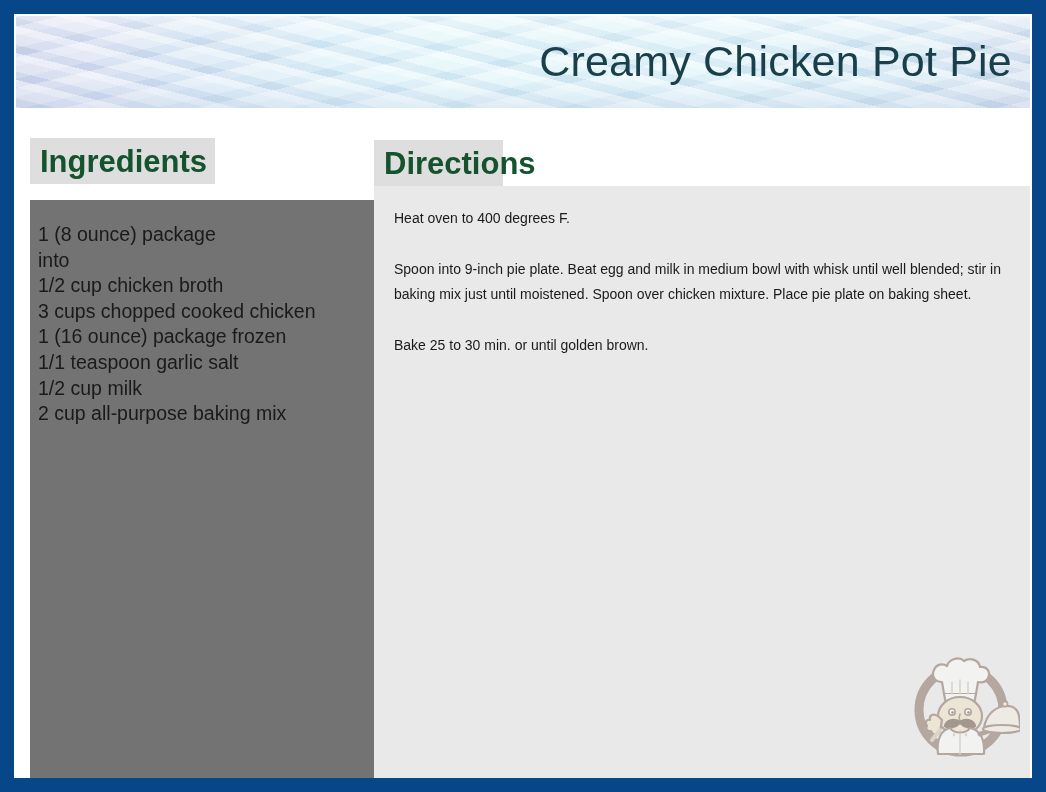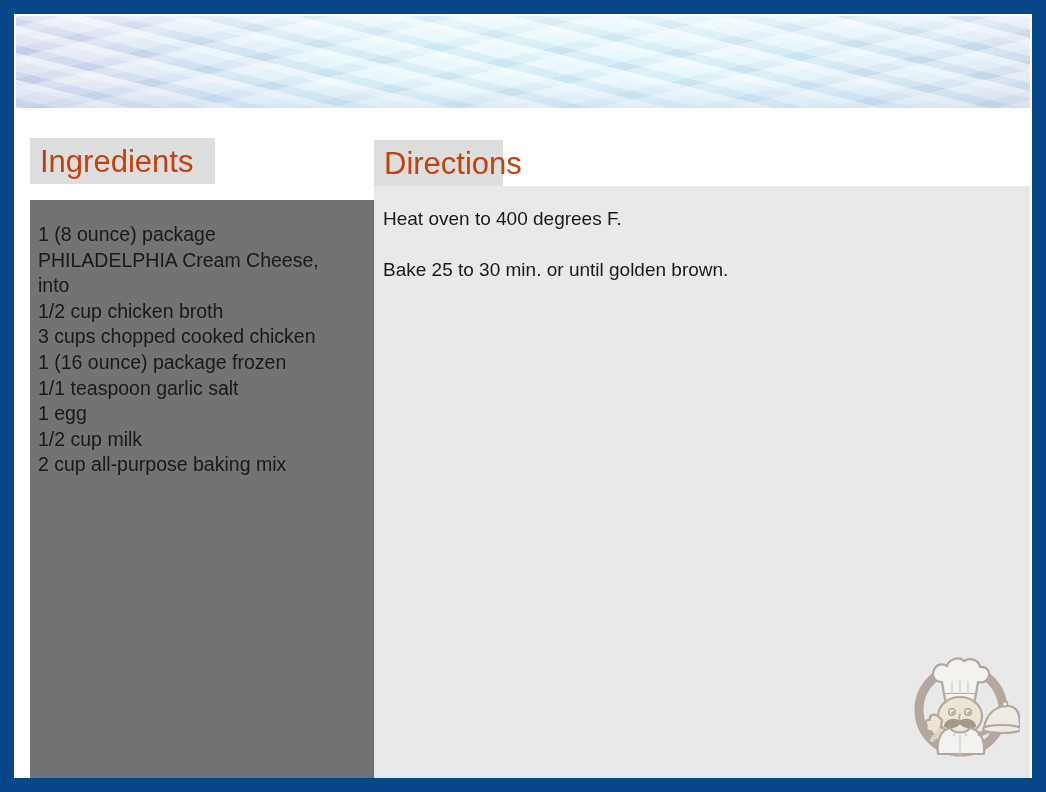--- a/index.html
+++ b/index.html
@@ -100,22 +100,23 @@
   .tab {
     position: absolute;
     box-sizing: border-box;
     background: #dedede;
     display: flex;
     align-items: center;
     padding-left: 10px;
   }
   .tab-label {
     font-size: 31px;
-    color: #c2410c;
+    color: #14532d;
     line-height: 1;
+    font-weight: bold;
   }
   .tab-ingredients {
     left: 16px;
     top: 124px;
     width: 185px;
     height: 46px;
   }
   .tab-directions {
     left: 360px;
     top: 126px;
@@ -148,24 +149,24 @@
   .ingredient-list {
     font-size: 19.5px;
     line-height: 25.6px;
     color: #1a1a1a;
   }
   .ingredient-item {
     margin: 0;
   }
 
   .direction-para {
-    font-size: 19px;
+    font-size: 14px;
     line-height: 25.6px;
     color: #1a1a1a;
-    margin: 0 0 25px 1px;
+    margin: 0 0 25px 12px;
   }
   .direction-para:last-child { margin-bottom: 0; }
 
   
   .chef-logo {
     position: absolute;
     right: 12px;
     bottom: 18px;
     width: 118px;
     height: 118px;
@@ -174,20 +175,21 @@
   }
 </style>
 </head>
 <body>
 
 <div class="card">
 
   <div class="banner">
     <div class="banner-weave"></div>
     <div class="banner-sheen"></div>
+    <div class="banner-title">Creamy Chicken Pot Pie</div>
   </div>
 
   <svg class="pie-art" viewBox="0 0 534 330">
     <defs>
       <radialGradient id="crustGrad" cx="50%" cy="42%" r="62%">
         <stop offset="0%" stop-color="#f6e9da"></stop>
         <stop offset="55%" stop-color="#f0ddc8"></stop>
         <stop offset="100%" stop-color="#e3c8ab"></stop>
       </radialGradient>
       <linearGradient id="rimGrad" x1="0" y1="0" x2="0" y2="1">
@@ -234,37 +236,36 @@
       <ellipse cx="267" cy="142" rx="120" ry="50" fill="#ffffff" opacity="0.16"></ellipse>
     </g>
   </svg>
 
   <div class="tab tab-ingredients">
     <span class="tab-label">Ingredients</span>
   </div>
   <div class="panel panel-ingredients">
     <div class="ingredient-list">
       <p class="ingredient-item">1 (8 ounce) package</p>
-      <p class="ingredient-item">PHILADELPHIA Cream Cheese,</p>
       <p class="ingredient-item">into</p>
       <p class="ingredient-item">1/2 cup chicken broth</p>
       <p class="ingredient-item">3 cups chopped cooked chicken</p>
       <p class="ingredient-item">1 (16 ounce) package frozen</p>
       <p class="ingredient-item">1/1 teaspoon garlic salt</p>
-      <p class="ingredient-item">1 egg</p>
       <p class="ingredient-item">1/2 cup milk</p>
       <p class="ingredient-item">2 cup all-purpose baking mix</p>
     </div>
   </div>
 
   <div class="tab tab-directions">
     <span class="tab-label">Directions</span>
   </div>
   <div class="panel panel-directions">
     <p class="direction-para">Heat oven to 400 degrees F.</p>
+    <p class="direction-para">Spoon into 9-inch pie plate. Beat egg and milk in medium bowl with whisk until well blended; stir in baking mix just until moistened. Spoon over chicken mixture. Place pie plate on baking sheet.</p>
     <p class="direction-para">Bake 25 to 30 min. or until golden brown.</p>
   </div>
 
   <svg class="chef-logo" viewBox="0 0 118 118">
     <g stroke="#8a7263" stroke-width="2.2" fill="none" stroke-linejoin="round" stroke-linecap="round">
 
       <circle cx="59" cy="68" r="42" stroke="#8a7263" stroke-width="9"></circle>
 
       <path d="M40 40 C33 40 29 34 32 28 C34 22 41 21 45 24 C47 17 57 14 62 19
                C68 15 77 18 78 25 C85 24 89 30 86 36 C84 40 80 41 76 40

